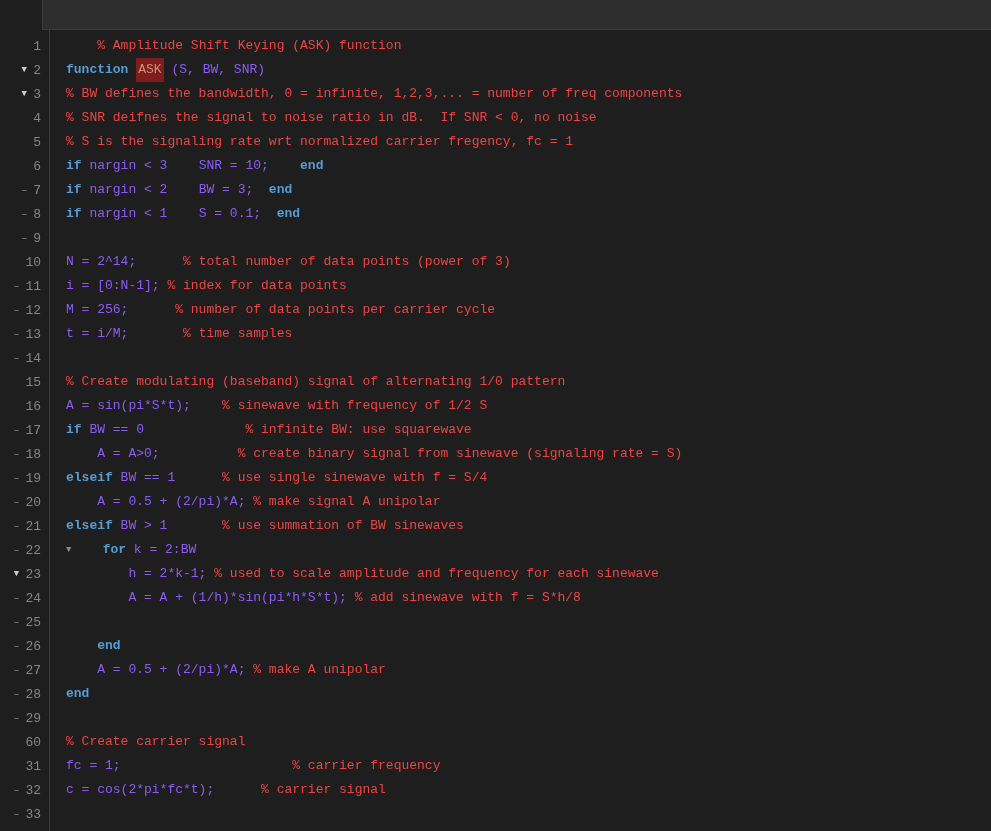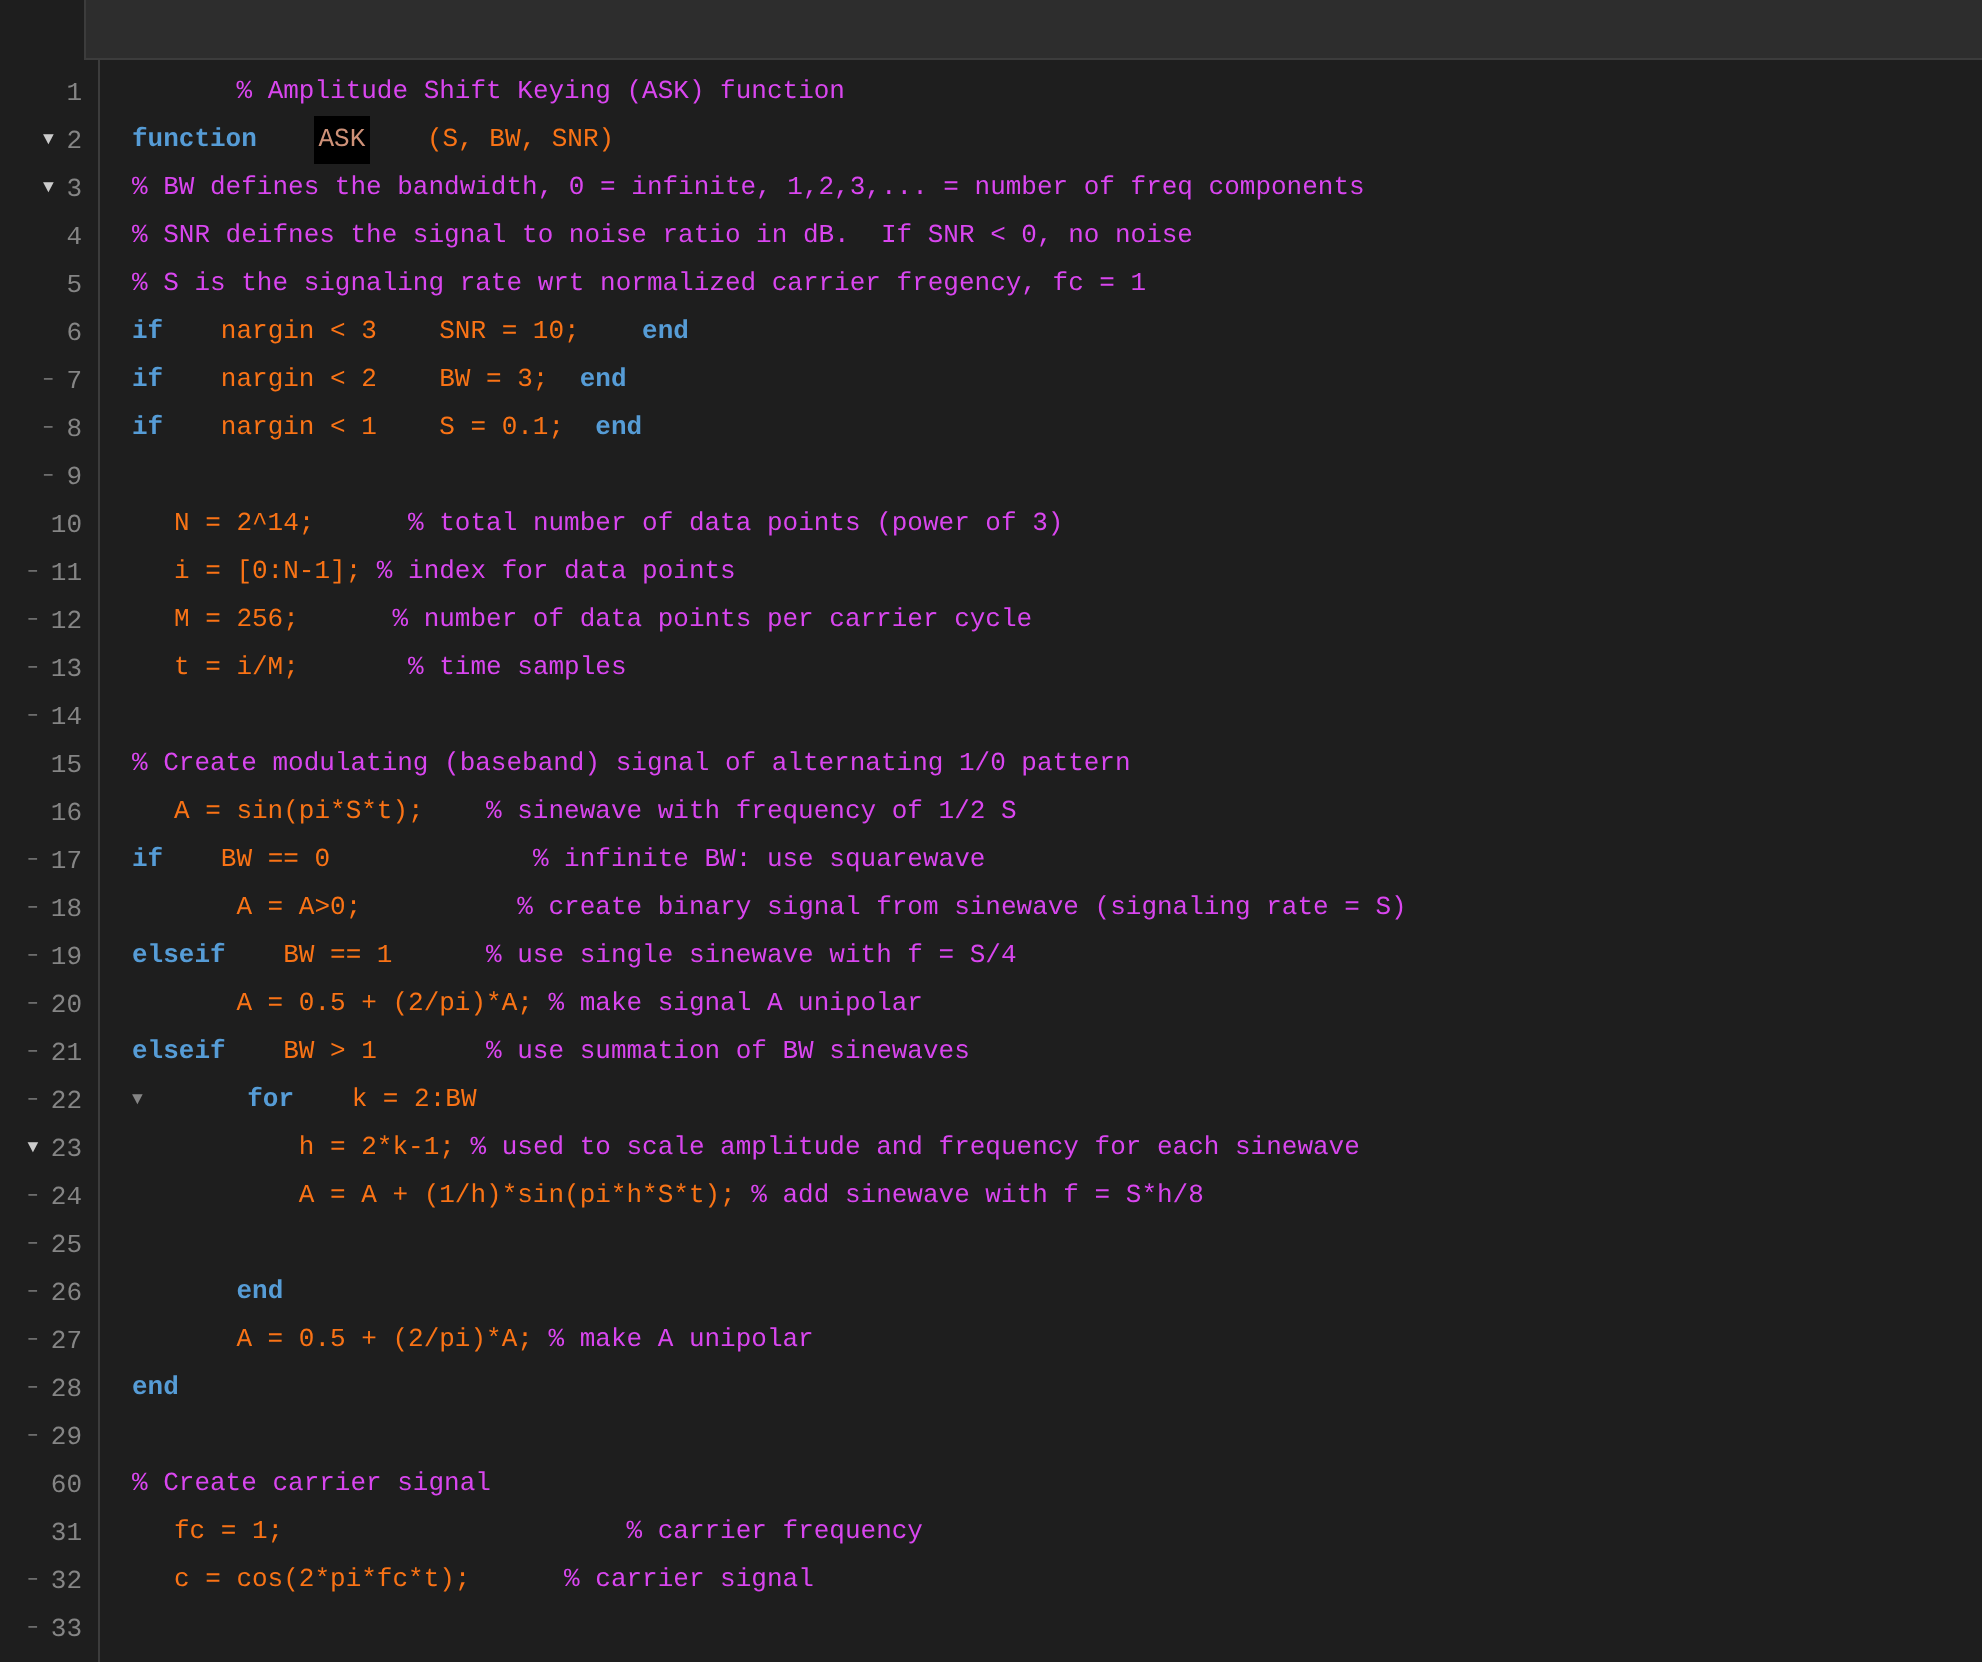--- a/index.html
+++ b/index.html
@@ -114,28 +114,28 @@
     .code-line {
       display: flex;
       align-items: center;
       height: 24px;
       white-space: pre;
       font-size: 13px;
       line-height: 24px;
     }
 
     
-    .c-comment { color: #d946ef; }
+    .c-comment { color: #ef4444; }
     .c-keyword { color: #569cd6; font-weight: bold; }
-    .c-highlight { color: #ce9178; background: #000000; padding: 0 2px; }
+    .c-highlight { color: #ce9178; background: #7f1d1d; padding: 0 2px; }
     .c-cursor { 
       border-right: 2px solid #aeafad;
       margin-right: -2px;
     }
-    .c-plain { color: #f97316; margin-left: 21px; }
+    .c-plain { color: #8b5cf6; }
   </style>
 </head>
 <body>
 
 <div class="editor-window">
   <div class="tab-bar">
     <div class="tab">
       <span></span>
       <span class="tab-close"></span>
     </div>

